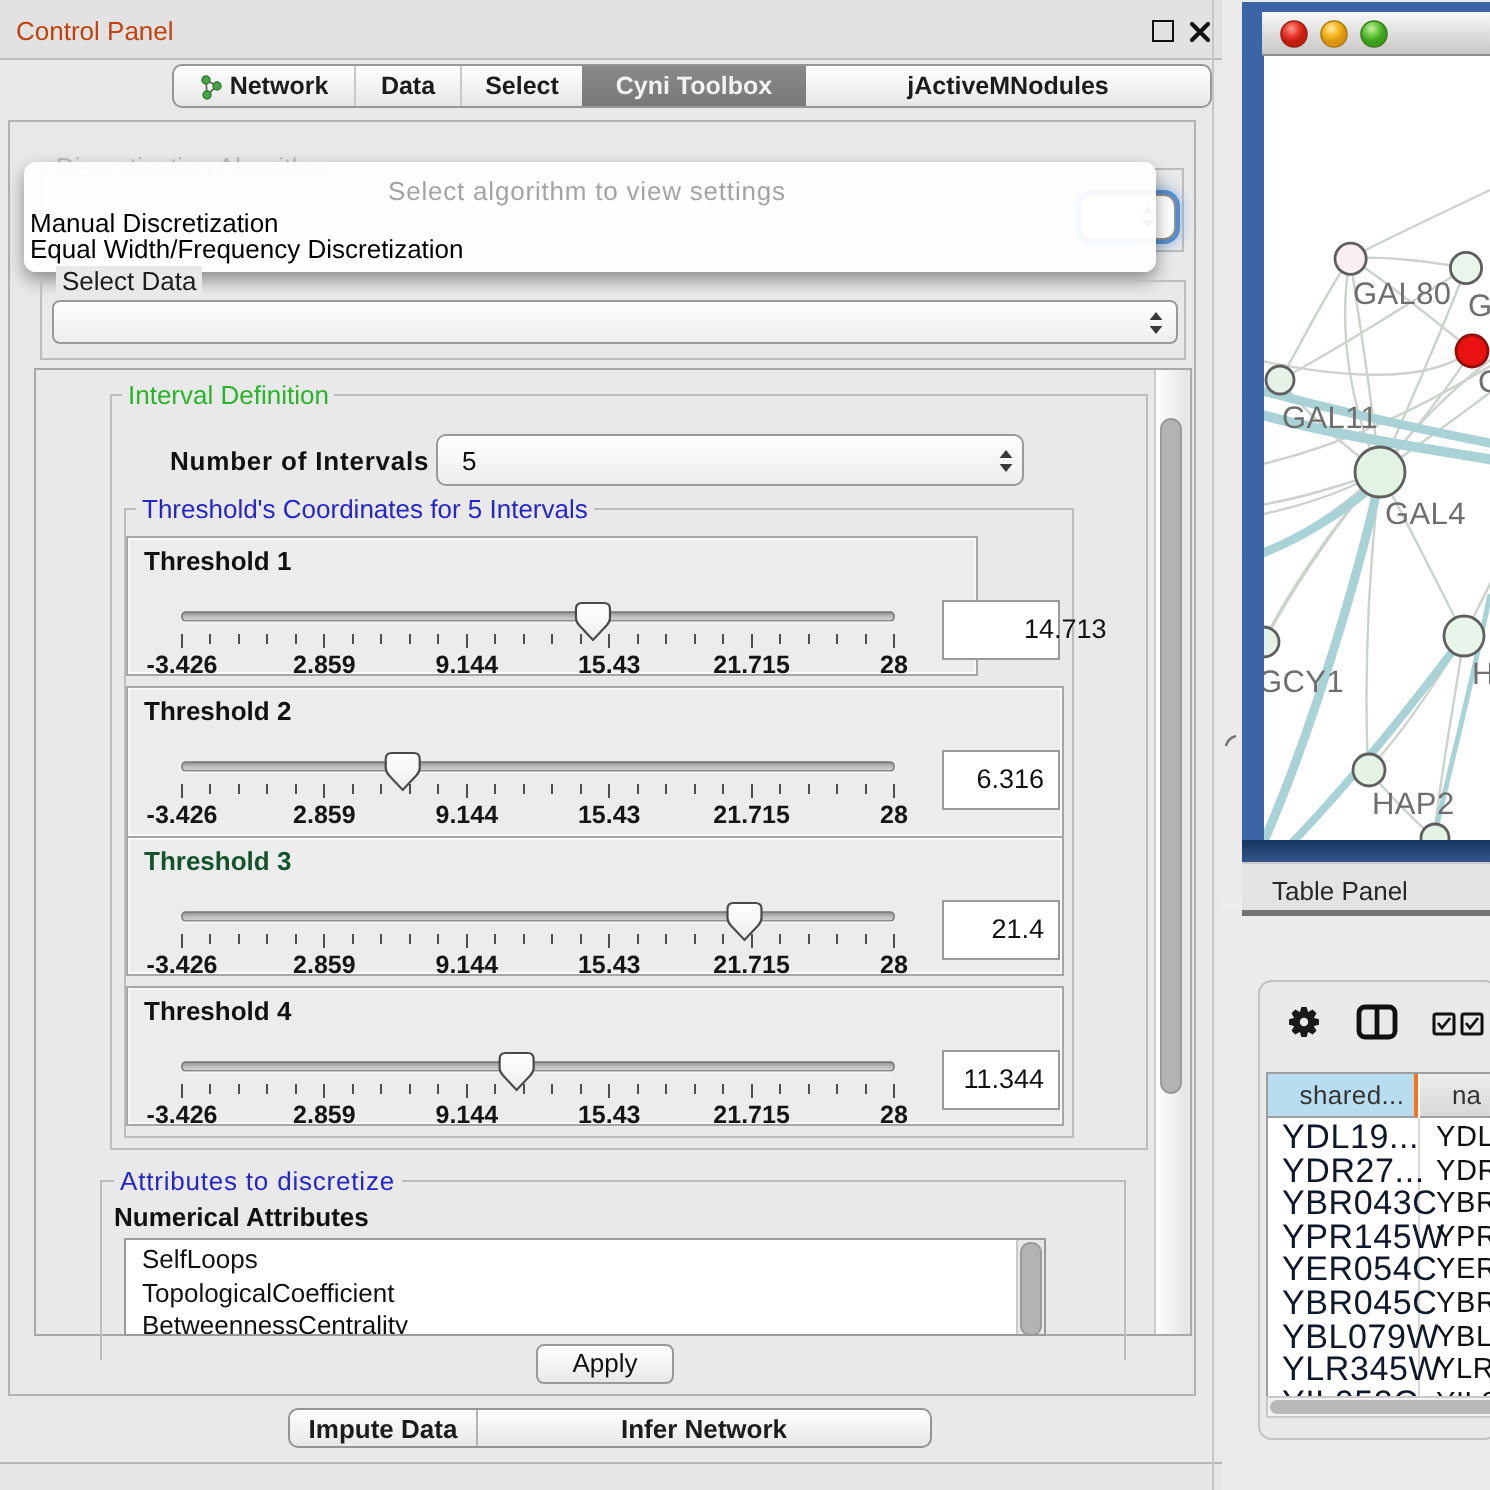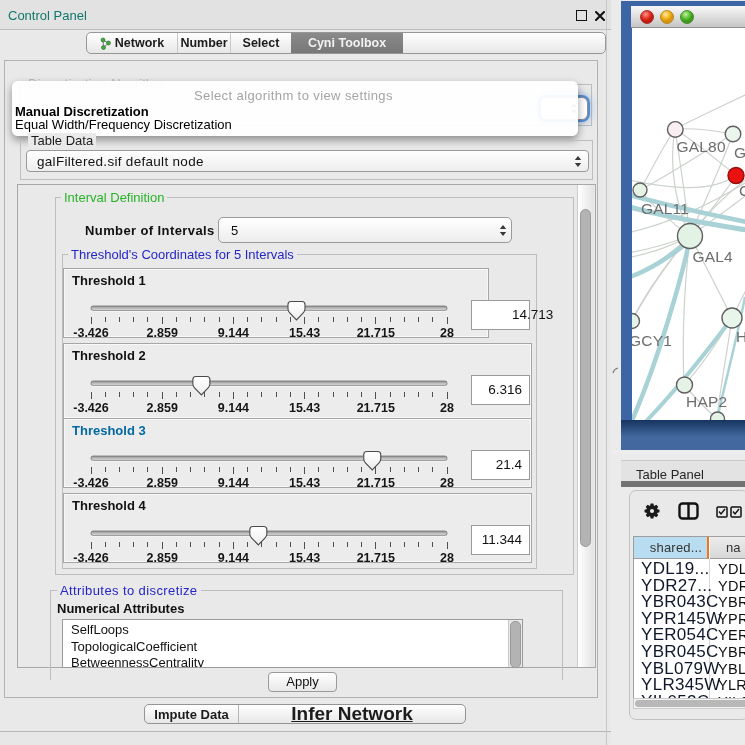--- a/index.html
+++ b/index.html
@@ -4,62 +4,62 @@
 <style>
   * { margin:0; padding:0; box-sizing:border-box; }
   html,body { width:745px; height:745px; overflow:hidden; }
   body { font-family:"Liberation Sans", sans-serif; background:#e9e9e9; position:relative; }
   .abs { position:absolute; }
 </style>
 </head>
 <body>
 
 <div class="abs" id="titlebar" style="left:0;top:0;width:611px;height:30px;background:#e2e2e2;border-bottom:1px solid #bdbdbd;">
-  <div class="abs" style="left:8px;top:8px;font-size:13px;color:#0f766e;">Control Panel</div>
+  <div class="abs" style="left:8px;top:8px;font-size:13px;color:#c2410c;">Control Panel</div>
   <div class="abs" style="left:576px;top:10px;width:11px;height:11px;border:1.7px solid #111;"></div>
   <svg class="abs" style="left:594px;top:10px;" width="12" height="12">
     <path d="M2,2 L10,10 M10,2 L2,10" stroke="#111" stroke-width="2.1" stroke-linecap="round"></path>
   </svg>
 </div>
 
 <div class="abs" id="toptabs" style="left:86px;top:32px;width:520px;height:22px;border:1px solid #979797;border-radius:5px;background:linear-gradient(#ffffff,#e7e7e7);overflow:hidden;display:flex;">
   <div style="width:91px;display:flex;align-items:center;justify-content:center;font-size:12.5px;font-weight:bold;color:#1c1c1c;border-right:1px solid #c8c8c8;">
     <svg width="11" height="13" style="margin-right:4px;">
         <path d="M3,3 L8.5,6 L3.5,10.5 M3,3 L3.5,10.5" stroke="#666" stroke-width="0.9" fill="none"></path>
         <circle cx="3" cy="3" r="2" fill="#46a546" stroke="#2c7a2c" stroke-width="0.7"></circle>
         <circle cx="8.5" cy="6" r="2" fill="#46a546" stroke="#2c7a2c" stroke-width="0.7"></circle>
         <circle cx="3.5" cy="10.5" r="2" fill="#46a546" stroke="#2c7a2c" stroke-width="0.7"></circle>
       </svg>
     Network</div>
-  <div style="width:53px;display:flex;align-items:center;justify-content:center;font-size:12.5px;font-weight:bold;color:#1c1c1c;border-right:1px solid #c8c8c8;">Number</div>
+  <div style="width:53px;display:flex;align-items:center;justify-content:center;font-size:12.5px;font-weight:bold;color:#1c1c1c;border-right:1px solid #c8c8c8;">Data</div>
   <div style="width:60px;display:flex;align-items:center;justify-content:center;font-size:12.5px;font-weight:bold;color:#1c1c1c;">Select</div>
   <div style="width:112px;display:flex;align-items:center;justify-content:center;font-size:12.5px;font-weight:bold;color:#f2f2f2;background:linear-gradient(#8a8a8a,#787878);">Cyni Toolbox</div>
+  <div style="flex:1;display:flex;align-items:center;justify-content:center;font-size:12.5px;font-weight:bold;color:#1c1c1c;">jActiveMNodules</div>
 </div>
 
 <div class="abs" id="content" style="left:4px;top:60px;width:594px;height:638px;background:#e9e9e9;border:1px solid #b2b2b2;"></div>
 
 <div class="abs" style="left:20px;top:84px;width:572px;height:42px;border:1px solid #bdbdbd;"></div>
 <div class="abs" style="left:25px;top:76px;font-size:13px;color:#b7bab7;padding:0 3px;">Discretization Algorithm</div>
 
 <div class="abs" style="left:540px;top:97px;width:48px;height:23px;background:#fff;border:1px solid #909090;border-radius:6px;box-shadow:0 0 0 2px rgba(74,134,204,0.9), 0 0 6px 3px rgba(96,156,224,0.5);"></div>
 <svg class="abs" style="left:570px;top:103px;" width="8" height="12">
     <path d="M4,0 L7.2,4 L0.8,4 Z" fill="#555"></path>
     <path d="M4,11 L7.2,7 L0.8,7 Z" fill="#555"></path>
   </svg>
 
 <div class="abs" id="popup" style="left:12px;top:81px;width:566px;height:55px;background:rgba(255,255,255,0.94);border-radius:6px;box-shadow:0 4px 9px rgba(0,0,0,0.4);">
   <div class="abs" style="left:182px;top:7px;font-size:13px;color:#a4a4a4;letter-spacing:0.4px;">Select algorithm to view settings</div>
-  <div class="abs" style="left:3px;top:23px;font-size:13px;font-weight:bold;color:#000;">Manual Discretization</div>
+  <div class="abs" style="left:3px;top:23px;font-size:13px;font-weight:normal;color:#000;">Manual Discretization</div>
   <div class="abs" style="left:3px;top:36px;font-size:13px;color:#000;">Equal Width/Frequency Discretization</div>
 </div>
 
 <div class="abs" style="left:20px;top:140px;width:573px;height:40px;border:1px solid #bdbdbd;"></div>
-<div class="abs" style="left:28px;top:133px;font-size:13px;color:#1c1c1c;background:#e9e9e9;padding:0 3px;">Table Data</div>
+<div class="abs" style="left:28px;top:133px;font-size:13px;color:#1c1c1c;background:#e9e9e9;padding:0 3px;">Select Data</div>
 <div class="abs" style="left:26px;top:150px;width:563px;height:22px;background:linear-gradient(#ffffff,#ededed);border:1px solid #9a9a9a;border-radius:4px;">
-  <div class="abs" style="left:10px;top:3px;font-size:13.5px;letter-spacing:0.3px;color:#111;">galFiltered.sif default node</div>
   <svg class="abs" style="left:547px;top:5px;" width="8" height="12">
       <path d="M4,0 L7.2,4 L0.8,4 Z" fill="#3a3a3a"></path>
       <path d="M4,11 L7.2,7 L0.8,7 Z" fill="#3a3a3a"></path>
     </svg>
 </div>
 
 <div class="abs" id="scrollpane" style="left:17px;top:184px;width:579px;height:484px;background:#e9e9e9;border:1px solid #a8a8a8;">
   <div class="abs" style="right:1px;top:0;width:17px;height:482px;background:linear-gradient(to right,#ffffff,#e3e3e3);border-left:1px solid #cccccc;"></div>
   <div class="abs" style="right:4px;top:24px;width:11px;height:338px;background:#b3b3b3;border:1px solid #9a9a9a;border-radius:6px;"></div>
 </div>
@@ -180,21 +180,21 @@
         <text x="86.2" y="39.5" text-anchor="middle" font-size="12.5" font-weight="bold" fill="#151515">2.859</text>
         <text x="157.4" y="39.5" text-anchor="middle" font-size="12.5" font-weight="bold" fill="#151515">9.144</text>
         <text x="228.60000000000002" y="39.5" text-anchor="middle" font-size="12.5" font-weight="bold" fill="#151515">15.43</text>
         <text x="299.8" y="39.5" text-anchor="middle" font-size="12.5" font-weight="bold" fill="#151515">21.715</text>
         <text x="371" y="39.5" text-anchor="middle" font-size="12.5" font-weight="bold" fill="#151515">28</text>
       <path transform="translate(125.36,0)" d="M-8.5,12 L-8.5,7.5 Q-8.5,4.5 -5.5,4.5 L5.5,4.5 Q8.5,4.5 8.5,7.5 L8.5,12 Q8.5,14 6.8,15.8 L0,23 L-6.8,15.8 Q-8.5,14 -8.5,12 Z" fill="url(#th2)" stroke="#4a4a4a" stroke-width="1.1"></path>
     </svg>
     <div class="abs" style="left:407px;top:31px;width:59px;height:30px;background:#fff;border:1px solid #9a9a9a;font-size:13.5px;color:#111;line-height:28px;text-align:right;padding-right:7px;">6.316</div>
   </div>
   <div class="abs" style="left:63px;top:418px;width:469px;height:70px;background:#ececec;border:1px solid #a6a6a6;box-shadow:inset 0 0 0 1px #f8f8f8;">
-    <div class="abs" style="left:8px;top:4px;font-size:13px;font-weight:bold;color:#0369a1;">Threshold 3</div>
+    <div class="abs" style="left:8px;top:4px;font-size:13px;font-weight:bold;color:#14532d;">Threshold 3</div>
     <svg class="abs" style="left:12px;top:28px;overflow:visible;" width="380" height="44">
       <defs>
         <linearGradient id="tg3" x1="0" y1="0" x2="0" y2="1">
             <stop offset="0" stop-color="#8d8d8d"></stop>
             <stop offset="0.5" stop-color="#bcbcbc"></stop>
             <stop offset="1" stop-color="#d6d6d6"></stop>
           </linearGradient>
         <linearGradient id="th3" x1="0" y1="0" x2="0" y2="1">
             <stop offset="0" stop-color="#ffffff"></stop>
             <stop offset="0.55" stop-color="#f6f6f6"></stop>
@@ -300,21 +300,21 @@
 <div class="abs" style="left:62px;top:619px;width:461px;height:49px;background:#ffffff;border:1px solid #9a9a9a;overflow:hidden;">
   <div class="abs" style="left:8px;top:2px;font-size:13px;color:#111;line-height:16.5px;">SelfLoops<br>TopologicalCoefficient<br>BetweennessCentrality</div>
   <div class="abs" style="right:0;top:0;width:14px;height:49px;background:#e9e9e9;border-left:1px solid #c9c9c9;"></div>
   <div class="abs" style="right:1px;top:1px;width:11px;height:47px;background:#b3b3b3;border:1px solid #9a9a9a;border-radius:5px;"></div>
 </div>
 
 <div class="abs" style="left:268px;top:672px;width:69px;height:20px;background:linear-gradient(#ffffff,#e8e8e8);border:1px solid #9a9a9a;border-radius:4px;text-align:center;font-size:13px;color:#111;line-height:18px;">Apply</div>
 
 <div class="abs" id="bottabs" style="left:144px;top:704px;width:322px;height:20px;border:1px solid #949494;border-radius:5px;background:linear-gradient(#ffffff,#e7e7e7);overflow:hidden;display:flex;">
   <div style="width:94px;display:flex;align-items:center;justify-content:center;font-size:13px;font-weight:bold;color:#1c1c1c;border-right:1px solid #b5b5b5;">Impute Data</div>
-  <div style="flex:1;display:flex;align-items:center;justify-content:center;font-size:19px;font-weight:bold;color:#1c1c1c;text-decoration:underline;">Infer Network</div>
+  <div style="flex:1;display:flex;align-items:center;justify-content:center;font-size:13px;font-weight:bold;color:#1c1c1c;">Infer Network</div>
 </div>
 
 <div class="abs" style="left:0;top:731px;width:611px;height:1px;background:#b5b5b5;"></div>
 <div class="abs" style="left:0;top:732px;width:611px;height:13px;background:#e7e7e7;"></div>
 
 <div class="abs" style="left:606px;top:0;width:1px;height:745px;background:#c6c6c6;"></div>
 
 <div class="abs" style="left:611px;top:0;width:134px;height:745px;background:#ebebeb;"></div>
 
 <div class="abs" style="left:621px;top:1px;width:124px;height:419px;background:#3c65a5;"></div>
@@ -400,21 +400,21 @@
     <text x="-3" y="318">GCY1</text>
     <text x="104" y="314">HI</text>
     <text x="54" y="379">HAP2</text>
   </g>
 </svg>
 
 <div class="abs" style="left:621px;top:420px;width:124px;height:16px;background:linear-gradient(#16345e,#41669d);"></div>
 <div class="abs" style="left:621px;top:436px;width:124px;height:14px;background:#43679f;"></div>
 
 <div class="abs" style="left:611px;top:450px;width:134px;height:5px;background:#ededed;"></div>
-<div class="abs" style="left:621px;top:460px;width:124px;height:27px;background:#e3e3e3;border-top:1px solid #c9c9c9;border-bottom:6px solid #737373;">
+<div class="abs" style="left:621px;top:431px;width:124px;height:27px;background:#e3e3e3;border-top:1px solid #c9c9c9;border-bottom:3px solid #737373;">
   <div class="abs" style="left:15px;top:6px;font-size:13px;color:#262626;">Table Panel</div>
 </div>
 
 <div class="abs" id="tablebox" style="left:629px;top:490px;width:120px;height:230px;background:#e9e9e9;border:1px solid #c2c2c2;border-radius:7px;">
 
   <svg class="abs" style="left:14px;top:12px;" width="16" height="16" viewBox="0 0 16 16">
     <path d="M13.01,5.98 L15.48,6.68 L15.48,9.32 L13.01,10.02 L12.97,10.11 L14.23,12.36 L12.36,14.23 L10.11,12.97 L10.02,13.01 L9.32,15.48 L6.68,15.48 L5.98,13.01 L5.89,12.97 L3.64,14.23 L1.77,12.36 L3.03,10.11 L2.99,10.02 L0.52,9.32 L0.52,6.68 L2.99,5.98 L3.03,5.89 L1.77,3.64 L3.64,1.77 L5.89,3.03 L5.98,2.99 L6.68,0.52 L9.32,0.52 L10.02,2.99 L10.11,3.03 L12.36,1.77 L14.23,3.64 L12.97,5.89 Z" fill="#1a1a1a" fill-rule="evenodd"></path>
       <circle cx="8" cy="8" r="2.1" fill="#e9e9e9"></circle>
   </svg>
   <svg class="abs" style="left:48px;top:11px;" width="21" height="18" viewBox="0 0 21 18">

